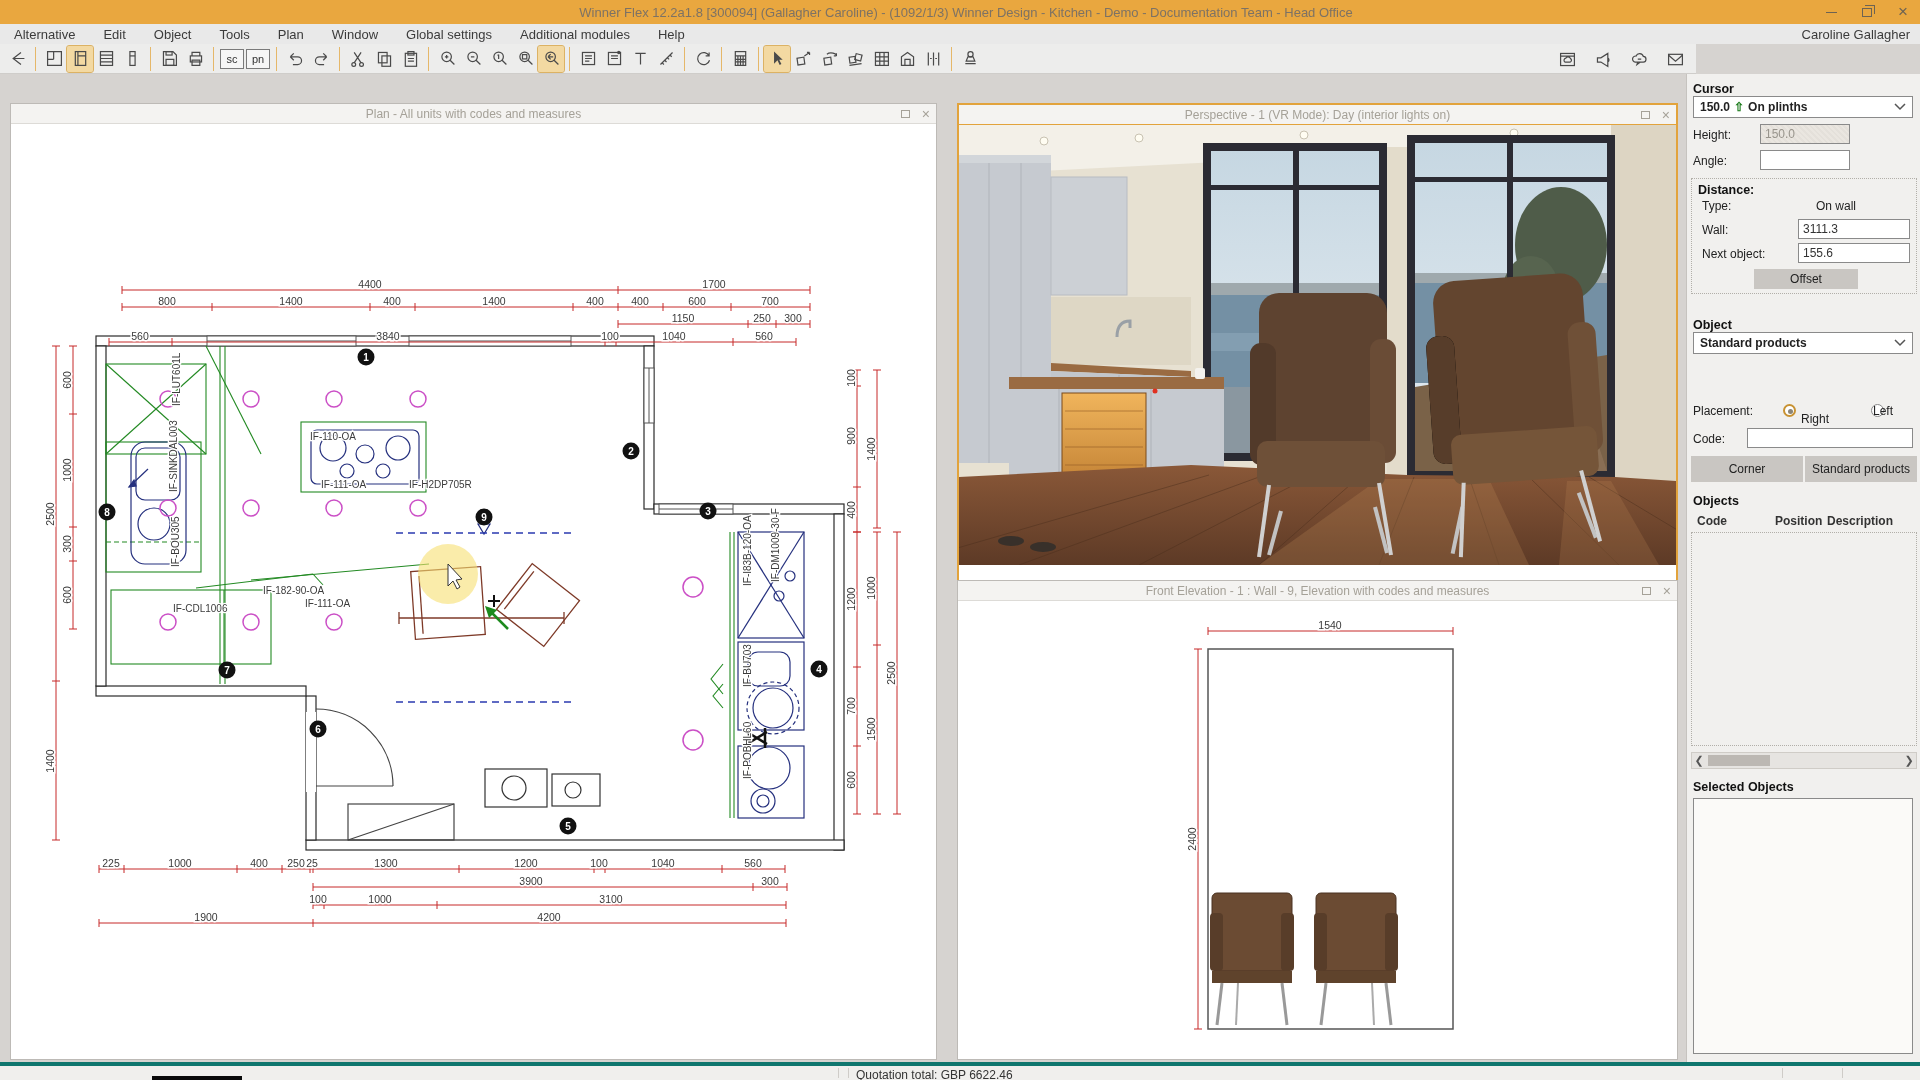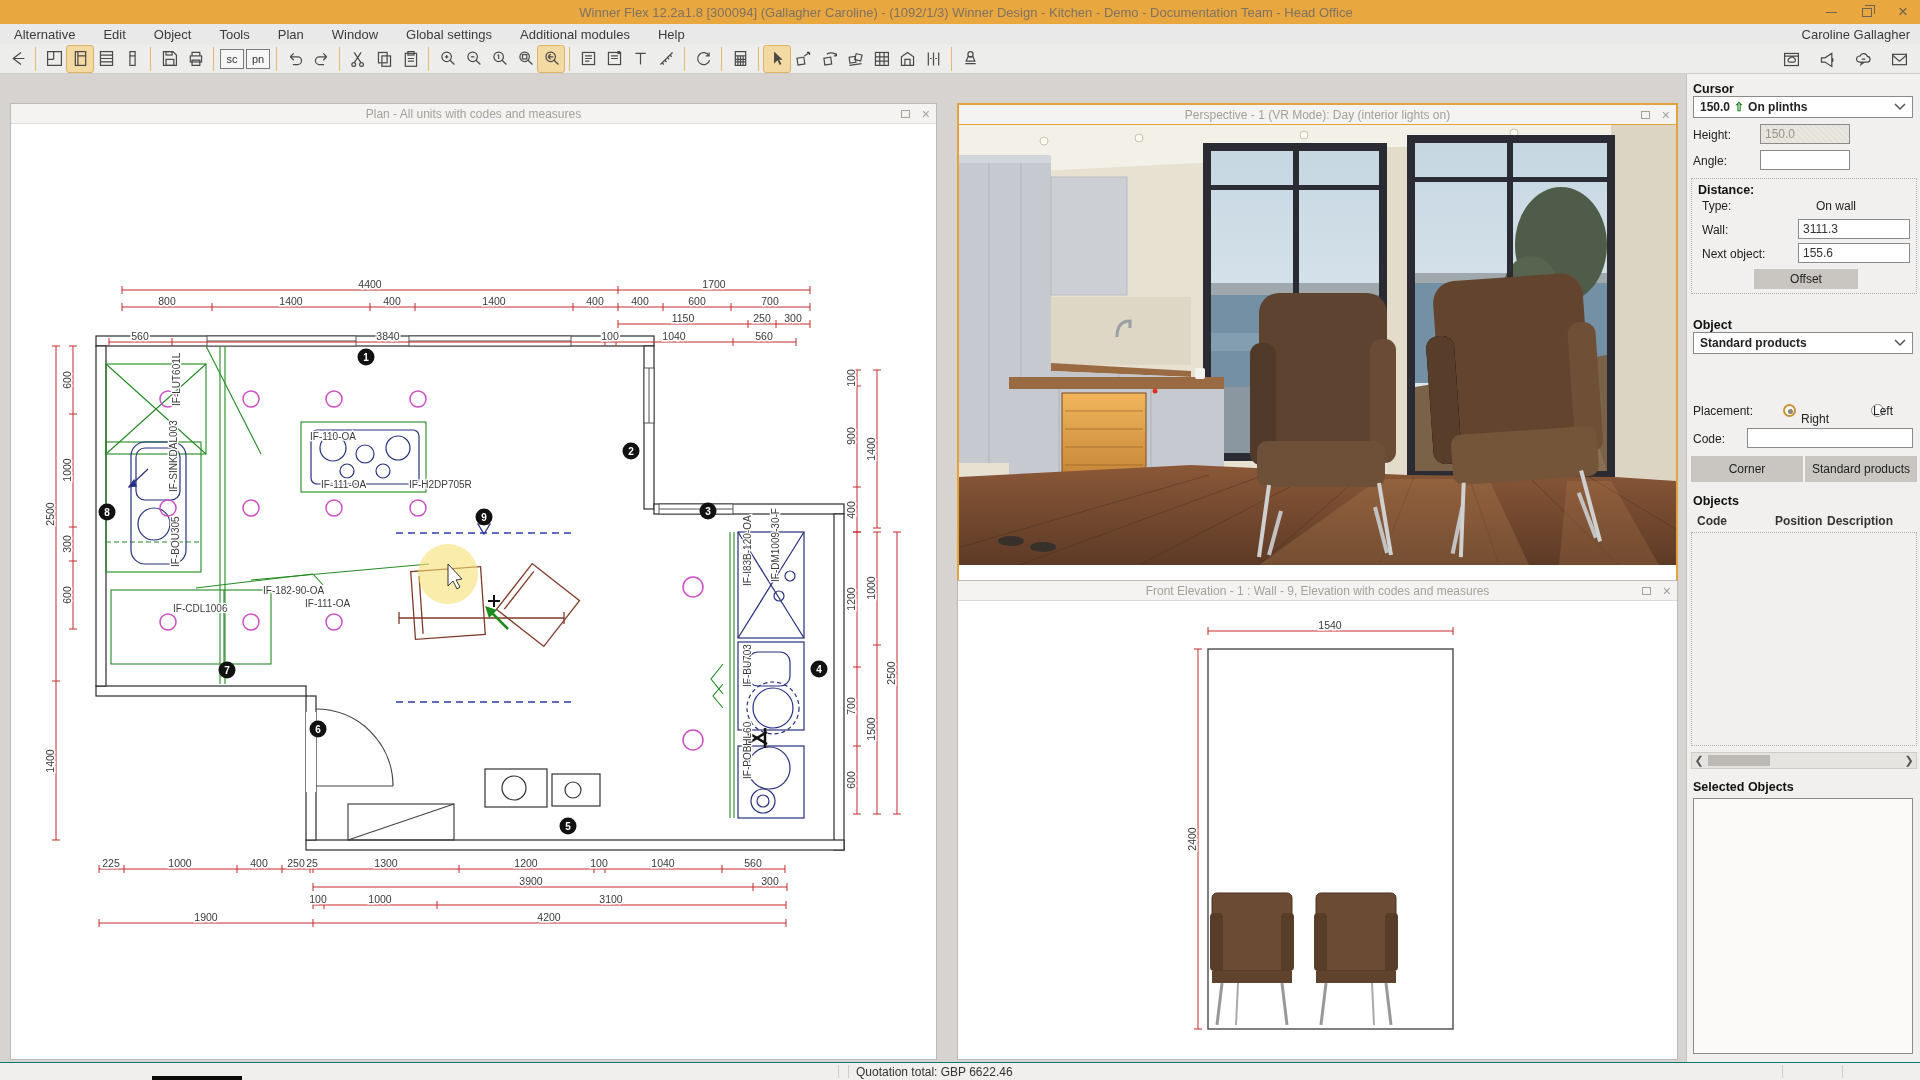--- a/index.html
+++ b/index.html
@@ -16,21 +16,21 @@
     color:#6d6353; font-size:14px; cursor:default; }
   .wc .minline { width:11px; border-bottom:1.5px solid #6d6353; }
   .wc .maxbox2 { width:10px; height:9px; border:1.5px solid #6d6353; position:relative; }
   .wc .maxbox2:before { content:""; position:absolute; left:2px; top:-4px; width:9px; height:8px; border:1.5px solid #6d6353; border-bottom:none; border-left:none; }
 
   .menubar { position:absolute; left:0; top:24px; width:1920px; height:20px;
     background:#e9e9e9; display:flex; align-items:center; font-size:13px; color:#3b3b3b; }
   .menu-item { padding:0 14px; height:20px; display:flex; align-items:center; cursor:default; }
   .menu-user { position:absolute; right:10px; font-size:13px; color:#3b3b3b; }
 
-  .toolbar { position:absolute; left:0; top:44px; width:1920px; height:30px;
+  .toolbar { position:absolute; left:0; top:44px; width:1696px; height:30px;
     background:#ededec; border-bottom:1px solid #cfcdca; display:flex; align-items:center; padding-left:4px; }
   .tb-group { display:flex; align-items:center; }
   .tb-sep { width:1px; height:24px; background:#e5b769; margin:0 5px; }
   .tb-btn { width:26px; height:26px; display:flex; align-items:center; justify-content:center;
     border-radius:2px; cursor:default; }
   .tb-btn.active { background:#f3d9a2; outline:1px solid #dcb264; }
   .tb-btn svg { width:19px; height:19px; }
   .tb-btn svg * { stroke:#4a4a4a; stroke-width:1.4; fill:none; }
   .tb-btn svg .f { fill:#4a4a4a; stroke:none; }
   .tb-txtbtn { min-width:24px; height:20px; border:1px solid #7a7a7a; background:#f6f6f6;
@@ -70,21 +70,21 @@
     border-radius:50%; background:#8a8578; }
   .objects-header span { font-weight:bold; color:#333; }
   .hscroll { position:absolute; height:17px; background:#e6e4e1; border:1px solid #cfccc7;
     display:flex; align-items:center; }
   .hs-arrow { width:14px; text-align:center; color:#555; font-size:11px; }
   .hs-thumb { width:62px; height:11px; background:#bcb8b3; margin-left:2px; }
   .sel-objects-box { position:absolute; background:#fbfaf8; border:1px solid #8a8a8a; }
 
   
   .statusbar { position:absolute; left:0; top:1062px; width:1920px; height:18px;
-    background:#f0efed; border-top:1px solid #0f766e; font-size:12px; color:#333;padding-left:30px; }
+    background:#f0efed; border-top:4px solid #0f766e; font-size:12px; color:#333;padding-left:30px; }
   .sb-cell-sep { position:absolute; top:2px; bottom:2px; width:1px; background:#cfccc8; }
   .status-quote { position:absolute; left:856px; top:2px; }
   .black-strip { position:absolute; left:152px; top:1076px; width:90px; height:4px; background:#0a0a0a; }
 
   svg text { font-family:"Liberation Sans",sans-serif; }
 </style>
 </head>
 <body>
 
 <div class="titlebar">

